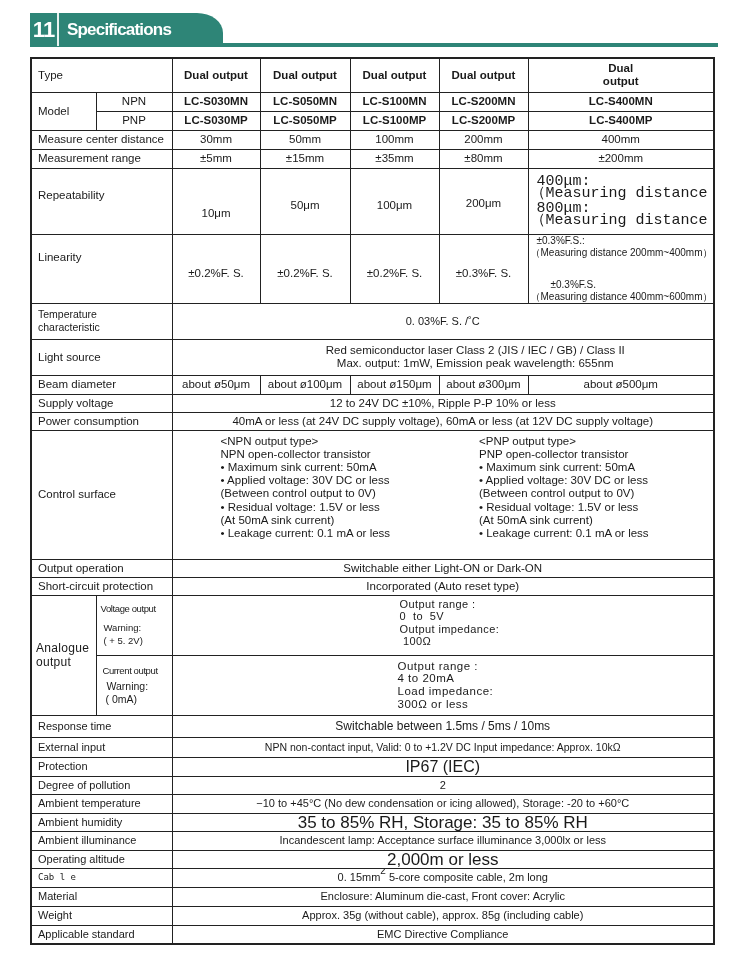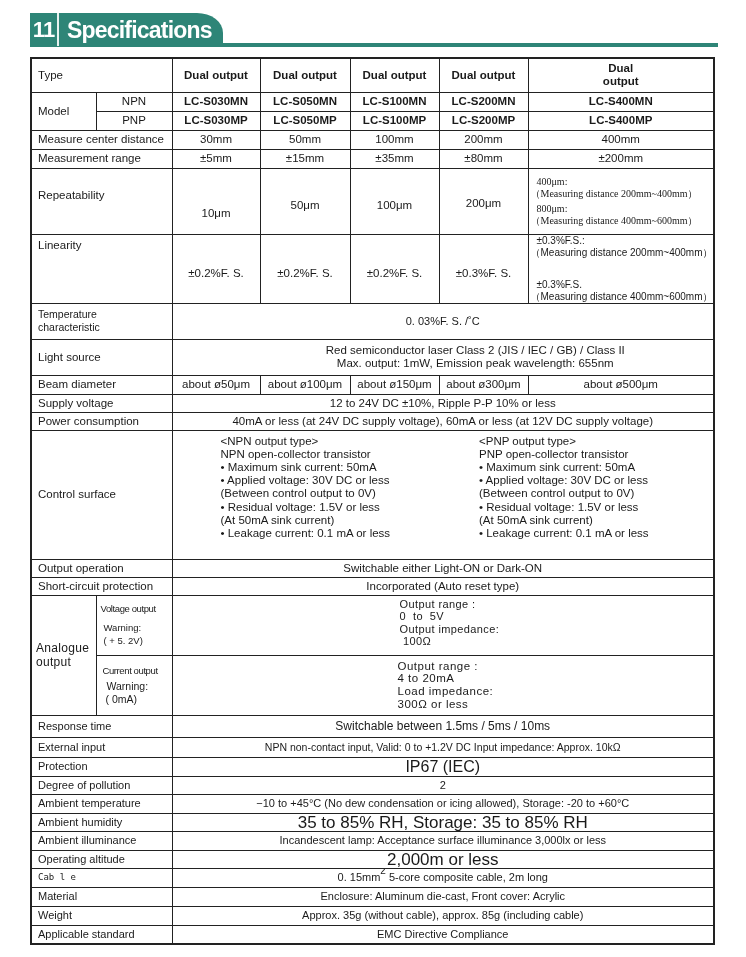--- a/index.html
+++ b/index.html
@@ -2,32 +2,32 @@
 <html><head>
 <meta charset="utf-8">
 <style>
   html, body { margin: 0; padding: 0; background: #ffffff; }
   body { width: 746px; height: 957px; position: relative; overflow: hidden;
          font-family: "Liberation Sans", sans-serif; color: #1a1a1a; }
   .hdr-num { position: absolute; left: 30px; top: 13px; width: 27px; height: 33px; background: #2e8577;
              color: #fff; font-weight: bold; font-size: 22px; line-height: 33px; text-align: center; letter-spacing: -1px; }
   .hdr-sep { position: absolute; left: 57px; top: 13px; width: 2px; height: 33px; background: #e8f2f0; }
   .hdr-tab { position: absolute; left: 59px; top: 13px; width: 164px; height: 33px; background: #2e8577;
-             border-top-right-radius: 26px 20px; color: #fff; font-weight: bold; font-size: 23px; line-height: 34px;
+             border-top-right-radius: 26px 20px; color: #fff; font-weight: bold; font-size: 17px; line-height: 34px;
              padding-left: 8px; box-sizing: border-box; letter-spacing: -0.8px; }
   .hdr-bar { position: absolute; left: 30px; top: 43px; width: 688px; height: 4px; background: #2e8577; }
 
   table.spec { position: absolute; left: 30px; top: 57px; width: 683px; border-collapse: collapse;
                table-layout: fixed; font-size: 11.5px; }
   table.spec td { border: 1px solid #222; padding: 0 4px; vertical-align: middle; overflow: hidden; white-space: nowrap; line-height: 13px; }
   table.spec { border: 2px solid #222; }
   .lbl { text-align: left; padding-left: 6px !important; }
   .c { text-align: center; }
   .b { font-weight: bold; font-size: 11.5px; }
-  .sm { font-family: Liberation Serif, serif; font-size: 10px; line-height: 12px !important; }
+  .sm { font-family: Liberation Mono, monospace; font-size: 15px; line-height: 12px !important; }
   .multi { white-space: normal !important; }
   .ctl { font-size: 11.5px; line-height: 13.2px; white-space: pre; text-align: left; }
   .sub { font-size: 9.5px; line-height: 13px; }
   .sup { position: relative; top: -7px; font-size: 10px; }
 </style>
 </head>
 <body>
 
 <div>
   <div class="hdr-bar"></div>
@@ -100,29 +100,29 @@
     <td class="c" style="padding-top:4px">200μm</td>
     <td class="sm" style="padding-left:2px">
       <div style="padding-left:6px">400μm:</div>
       <div>（Measuring distance 200mm~400mm）</div>
       <div style="padding-left:6px;margin-top:3px">800μm:</div>
       <div>（Measuring distance 400mm~600mm）</div>
     </td>
   </tr>
 
   <tr style="height:66px">
-    <td class="lbl" colspan="2" style="vertical-align:top;padding-top:4px">Linearity</td>
+    <td class="lbl" colspan="2" style="vertical-align:top;padding-top:16px">Linearity</td>
     <td class="c" style="padding-top:10px">±0.2%F. S.</td>
     <td class="c" style="padding-top:10px">±0.2%F. S.</td>
     <td class="c" style="padding-top:10px">±0.2%F. S.</td>
     <td class="c" style="padding-top:10px">±0.3%F. S.</td>
     <td style="font-size:10px;line-height:12px;padding-left:2px">
       <div style="padding-left:6px">±0.3%F.S.:</div>
       <div>（Measuring distance 200mm~400mm）</div>
-      <div style="padding-left:6px;margin-top:20px">±0.3%F.S.</div>
+      <div style="padding-left:20px;margin-top:20px">±0.3%F.S.</div>
       <div>（Measuring distance 400mm~600mm）</div>
     </td>
   </tr>
 
   <tr style="height:36px">
     <td class="lbl sub" colspan="2" style="font-size:10.5px;line-height:13px">
       <div>Temperature</div>
       <div>characteristic</div>
     </td>
     <td class="c" colspan="5" style="font-size:11px">0. 03%F. S. /˚C</td>

